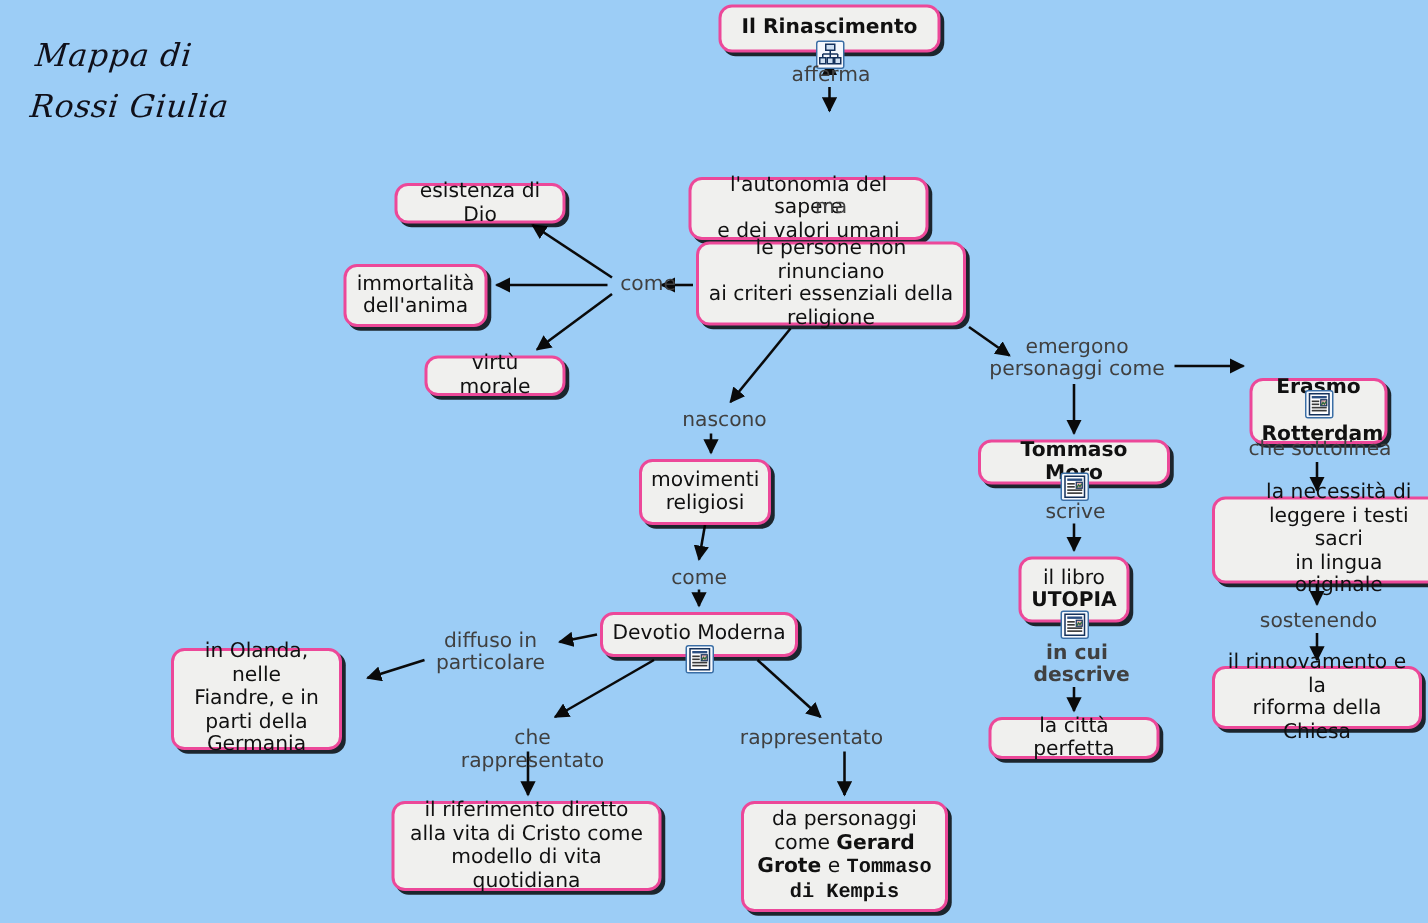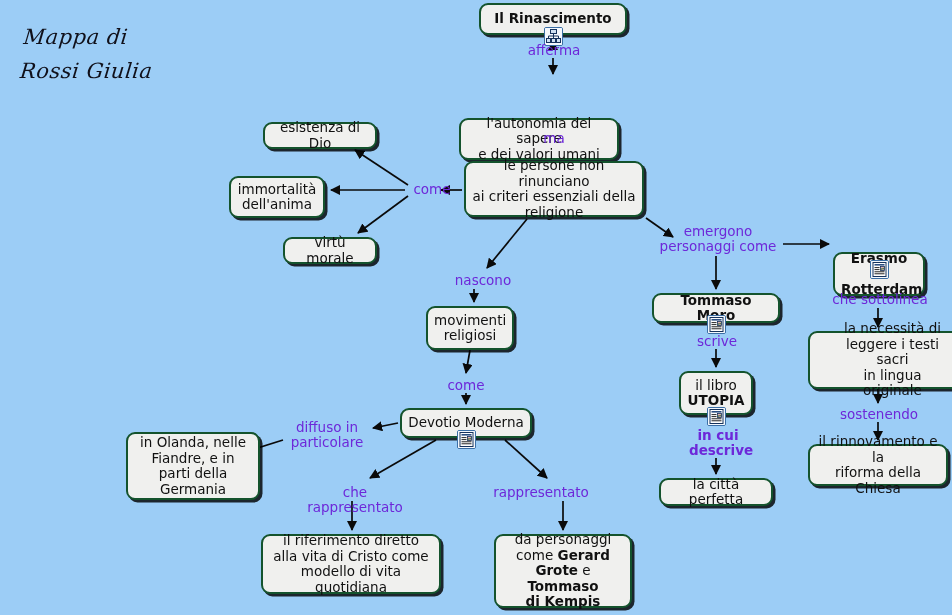--- a/index.html
+++ b/index.html
@@ -26,21 +26,21 @@
     width: 952px;
     height: 615px;
     pointer-events: none;
   }
 
   
   .node {
     position: absolute;
     box-sizing: border-box;
     background: #f0f0ee;
-    border: 2px solid #14532d;
+    border: 2px solid #ec4899;
     border-radius: 9px;
     box-shadow: 2.5px 2.5px 0 rgba(0,0,0,0.82);
     display: flex;
     align-items: center;
     justify-content: center;
     text-align: center;
     color: #111;
     font-size: 13.5px;
     line-height: 15.5px;
     padding: 3px 6px;
@@ -51,21 +51,21 @@
   }
   .node .txt {
     display: block;
     width: 100%;
     white-space: pre-line;
   }
 
   
   .link-label {
     position: absolute;
-    color: #6d28d9;
+    color: #404040;
     font-size: 13.5px;
     line-height: 15px;
     text-align: center;
     white-space: pre-line;
     background: transparent;
   }
 
   
   .badge {
     position: absolute;
@@ -188,30 +188,30 @@
           <rect x="2" y="1.5" width="13" height="14" fill="#ffffff" stroke="#15325c" stroke-width="1"></rect>
           <rect x="3.5" y="3" width="10" height="1.6" fill="#2b4f82"></rect>
           <rect x="9.5" y="5.5" width="4" height="4" fill="#e8b0b0" stroke="#15325c" stroke-width="0.8"></rect>
           <path d="M9.8 9.2 L11 7.2 L12 8.4 L13.2 6.6" stroke="#2f6d3f" stroke-width="0.9" fill="none"></path>
           <rect x="3.5" y="6" width="5" height="1.1" fill="#3a3a3a"></rect>
           <rect x="3.5" y="8" width="5" height="1.1" fill="#3a3a3a"></rect>
           <rect x="3.5" y="10.2" width="10" height="1.1" fill="#3a3a3a"></rect>
           <rect x="3.5" y="12.2" width="10" height="1.1" fill="#3a3a3a"></rect>
         </svg>
       </div>
-      <div class="node" style="left: 126px; top: 432px; width: 134px; height: 68px;"><span class="txt">in Olanda, nelle
+      <div class="node" style="left: 114px; top: 432px; width: 114px; height: 68px;"><span class="txt">in Olanda, nelle
 Fiandre, e in
 parti della
 Germania</span></div>
       <div class="node" style="left: 261px; top: 534px; width: 180px; height: 60px;"><span class="txt">il riferimento diretto
 alla vita di Cristo come
 modello di vita quotidiana</span></div>
       <div class="node" style="left: 494px; top: 534px; width: 138px; height: 74px;"><span class="txt"><span>da personaggi
 come </span><span style="font-weight: bold;">Gerard
-Grote</span><span> e </span><span style="font-weight: bold;">Tommaso
+Grote</span><span> e </span><span style="font-weight: bold; font-family: Liberation Mono, monospace;">Tommaso
 di Kempis</span></span></div>
       <div class="node bold" style="left: 652px; top: 293px; width: 128px; height: 30px;"><span class="txt">Tommaso Moro</span></div>
       <div class="badge" style="left: 707px; top: 315px;">
         <svg width="17" height="17" viewBox="0 0 17 17">
           <rect x="0" y="0" width="17" height="17" fill="#f4f8fd"></rect>
           <rect x="2" y="1.5" width="13" height="14" fill="#ffffff" stroke="#15325c" stroke-width="1"></rect>
           <rect x="3.5" y="3" width="10" height="1.6" fill="#2b4f82"></rect>
           <rect x="9.5" y="5.5" width="4" height="4" fill="#e8b0b0" stroke="#15325c" stroke-width="0.8"></rect>
           <path d="M9.8 9.2 L11 7.2 L12 8.4 L13.2 6.6" stroke="#2f6d3f" stroke-width="0.9" fill="none"></path>
           <rect x="3.5" y="6" width="5" height="1.1" fill="#3a3a3a"></rect>

